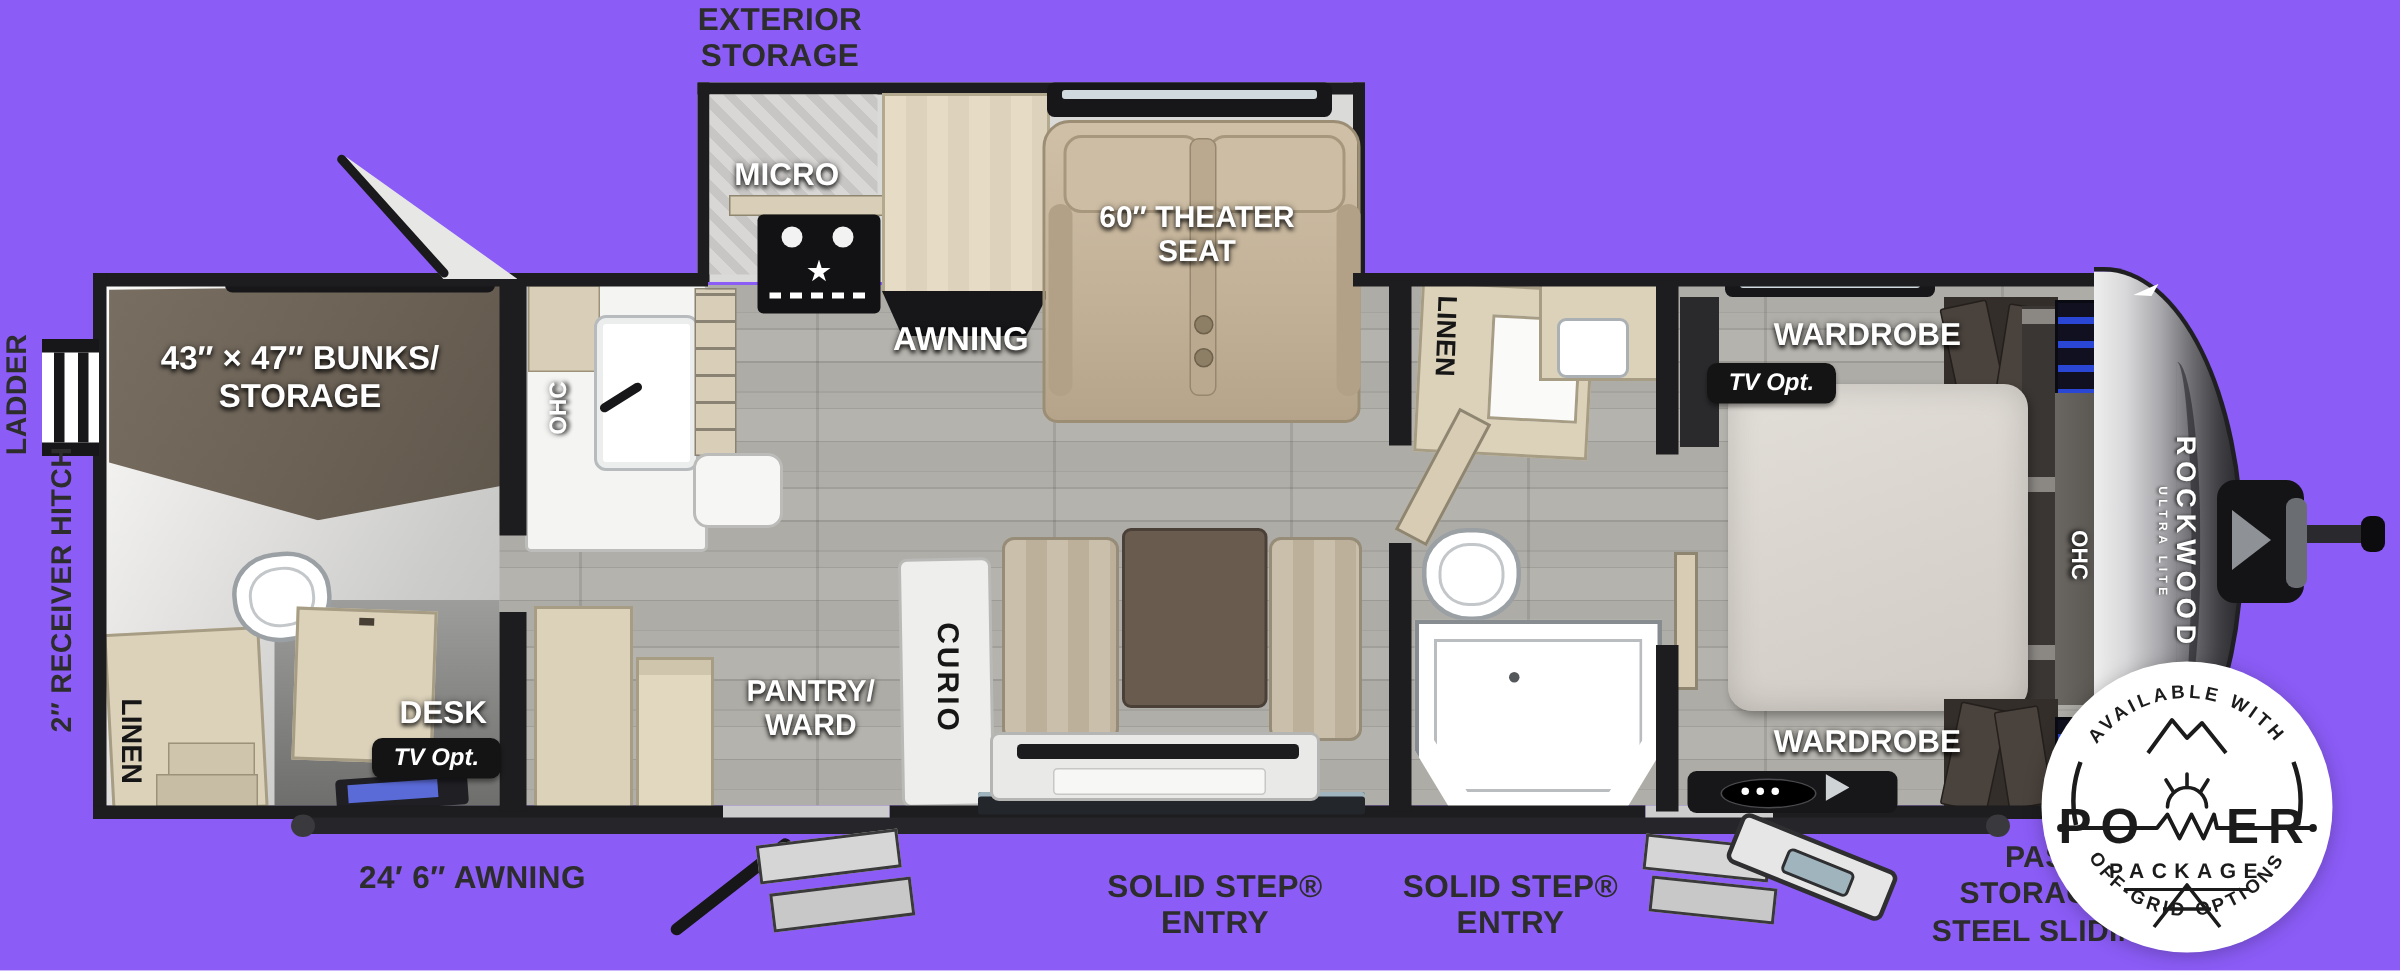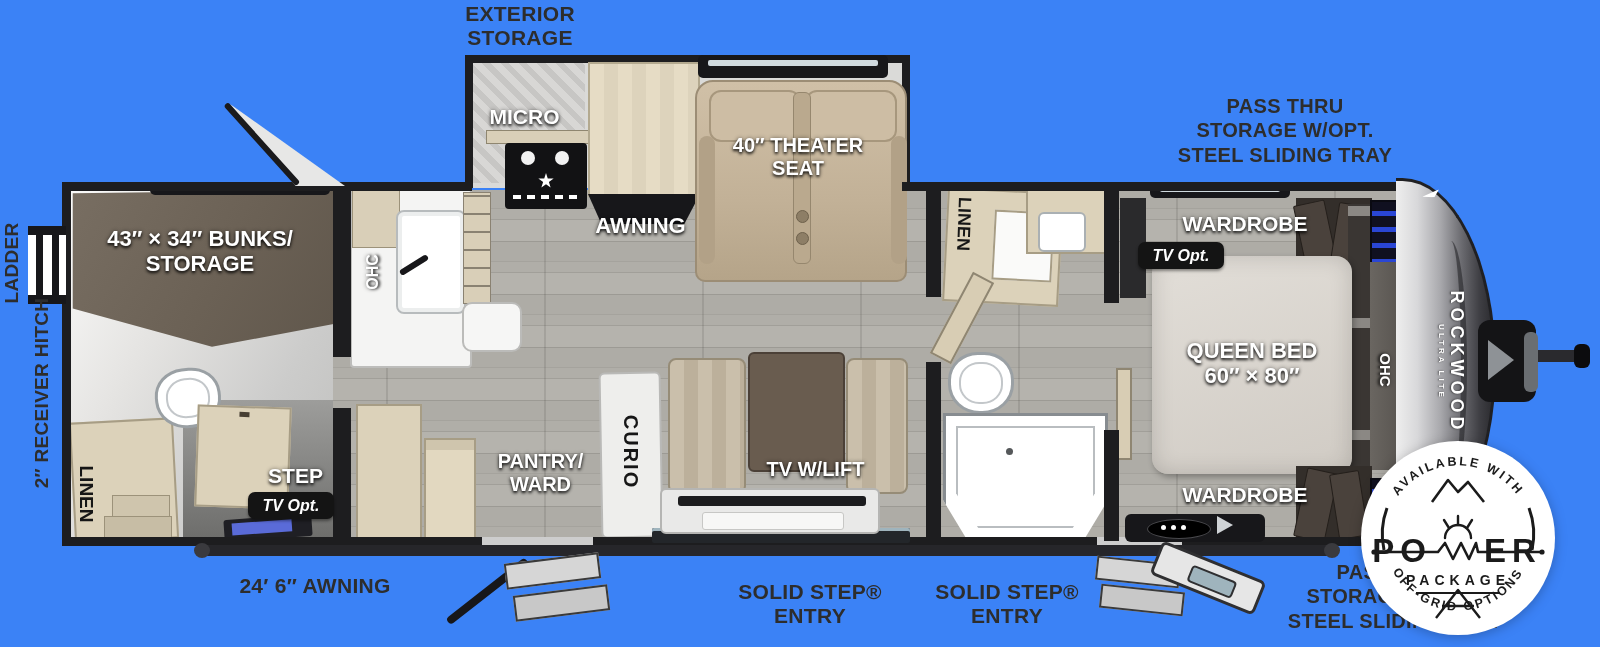--- a/index.html
+++ b/index.html
@@ -1,16 +1,16 @@
 <!DOCTYPE html>
 <html><head>
 <meta charset="utf-8">
 <style>
   html,body{margin:0;padding:0;background:#fff;}
-  #canvas{position:relative;width:1600px;height:647px;background:#3b82f6;overflow:hidden;
+  #canvas{position:relative;width:1600px;height:647px;background:#8b5cf6;overflow:hidden;
           font-family:"Liberation Sans",sans-serif;}
   .abs{position:absolute;}
   .wall{position:absolute;background:#1d1d1f;}
   .lbl{position:absolute;font-weight:800;white-space:pre-line;text-align:center;line-height:1.14;}
   .dark-lbl{color:#2d2d2d;letter-spacing:.3px;}
   .light-lbl{color:#ffffff;text-shadow:0 2px 3px rgba(0,0,0,.85),0 0 4px rgba(0,0,0,.45);}
   .blk-lbl{color:#161616;}
   .opt-badge{position:absolute;background:#141414;color:#fff;font-style:italic;font-weight:700;
              border-radius:7px;display:flex;align-items:center;justify-content:center;
              box-shadow:0 2px 3px rgba(0,0,0,.4);white-space:nowrap;}
@@ -186,53 +186,47 @@
     <div class="abs" style="left:26px;top:10px;width:18px;height:7px;background:#fff;clip-path:polygon(0 55%,100% 0,65% 100%);transform:rotate(-12deg);"></div>
   </div>
   <div class="abs" style="left:1478px;top:320px;width:58px;height:82px;background:#141416;border-radius:12px;z-index:13;"></div>
   <div class="abs" style="left:1488px;top:340px;width:26px;height:40px;background:#8e9296;clip-path:polygon(0 0,100% 50%,0 100%);z-index:14;"></div>
   <div class="abs" style="left:1524px;top:332px;width:14px;height:60px;background:#6a6e72;border-radius:6px;z-index:14;"></div>
   <div class="abs" style="left:1532px;top:350px;width:52px;height:12px;background:#2a2a2e;border-radius:6px;z-index:13;"></div>
   <div class="abs" style="left:1574px;top:344px;width:16px;height:24px;background:#0c0c0e;border-radius:6px;z-index:13;"></div>
 
   <div class="lbl dark-lbl" style="left:430px;top:2px;width:180px;font-size:21px;">EXTERIOR
 STORAGE</div>
-  <div class="lbl dark-lbl" style="left:1085px;top:94px;width:400px;font-size:20px;line-height:1.22;">PASS THRU
-STORAGE W/OPT.
-STEEL SLIDING TRAY</div>
   <div class="lbl dark-lbl" style="left:1195px;top:560px;width:400px;font-size:20px;line-height:1.22;z-index:5;">PASS THRU
 STORAGE W/OPT.
 STEEL SLIDING TRAY</div>
   <div class="lbl dark-lbl" style="left:205px;top:574px;width:220px;font-size:21px;text-align:center;">24′ 6″ AWNING</div>
   <div class="lbl dark-lbl" style="left:705px;top:580px;width:210px;font-size:21px;">SOLID STEP®
 ENTRY</div>
   <div class="lbl dark-lbl" style="left:902px;top:580px;width:210px;font-size:21px;">SOLID STEP®
 ENTRY</div>
   <div class="lbl dark-lbl" style="left:-56px;top:250px;width:140px;height:26px;font-size:19px;transform:rotate(-90deg);">LADDER</div>
   <div class="lbl dark-lbl" style="left:-81px;top:380px;width:250px;height:26px;font-size:19px;transform:rotate(-90deg);">2″ RECEIVER HITCH</div>
 
-  <div class="lbl light-lbl" style="left:88px;top:226px;width:224px;font-size:22px;">43″ × 34″ BUNKS/
+  <div class="lbl light-lbl" style="left:88px;top:226px;width:224px;font-size:22px;">43″ × 47″ BUNKS/
 STORAGE</div>
   <div class="lbl light-lbl" style="left:334px;top:262px;width:80px;height:20px;font-size:16px;transform:rotate(-90deg);">OHC</div>
   <div class="lbl light-lbl" style="left:462px;top:105px;width:125px;font-size:21px;">MICRO</div>
   <div class="lbl light-lbl" style="left:578px;top:213px;width:125px;font-size:22px;z-index:8;">AWNING</div>
-  <div class="lbl light-lbl" style="left:706px;top:134px;width:184px;font-size:20px;">40″ THEATER
+  <div class="lbl light-lbl" style="left:706px;top:134px;width:184px;font-size:20px;">60″ THEATER
 SEAT</div>
   <div class="lbl blk-lbl" style="left:923px;top:213px;width:80px;height:22px;font-size:18px;transform:rotate(92deg);">LINEN</div>
   <div class="lbl blk-lbl" style="left:43px;top:482px;width:84px;height:24px;font-size:19px;transform:rotate(90deg);">LINEN</div>
-  <div class="lbl light-lbl" style="left:243px;top:464px;width:105px;font-size:21px;">STEP</div>
+  <div class="lbl light-lbl" style="left:243px;top:464px;width:105px;font-size:21px;">DESK</div>
   <div class="opt-badge" style="left:248px;top:492px;width:86px;height:27px;font-size:16px;">TV Opt.</div>
   <div class="lbl light-lbl" style="left:478px;top:450px;width:125px;font-size:20px;">PANTRY/
 WARD</div>
   <div class="lbl blk-lbl" style="left:565px;top:440px;width:130px;height:24px;font-size:20px;letter-spacing:2px;transform:rotate(90deg);">CURIO</div>
-  <div class="lbl light-lbl" style="left:723px;top:458px;width:185px;font-size:20px;">TV W/LIFT</div>
   <div class="lbl light-lbl" style="left:1143px;top:212px;width:204px;font-size:21px;">WARDROBE</div>
   <div class="opt-badge" style="left:1138px;top:242px;width:86px;height:27px;font-size:16px;">TV Opt.</div>
-  <div class="lbl light-lbl" style="left:1150px;top:338px;width:204px;font-size:22px;">QUEEN BED
-60″ × 80″</div>
   <div class="lbl light-lbl" style="left:1349px;top:360px;width:70px;height:20px;font-size:15px;transform:rotate(90deg);">OHC</div>
   <div class="lbl light-lbl" style="left:1143px;top:483px;width:204px;font-size:21px;">WARDROBE</div>
 
   <div class="abs" style="left:1357px;top:342px;width:180px;height:40px;transform:rotate(90deg);text-align:center;z-index:15;color:#fff;text-shadow:0 1px 2px rgba(0,0,0,.6);">
     <div style="font-size:18px;font-weight:800;letter-spacing:4px;">ROCKWOOD</div>
     <div style="font-size:8px;font-weight:700;letter-spacing:3px;">ULTRA LITE</div>
   </div>
 
   <svg width="200" height="200" viewBox="0 0 200 200" style="position:absolute;left:1358px;top:438px;z-index:30;filter:drop-shadow(0 2px 6px rgba(0,0,0,.25));">
     <circle cx="100" cy="100" r="97" fill="#ffffff"></circle>

